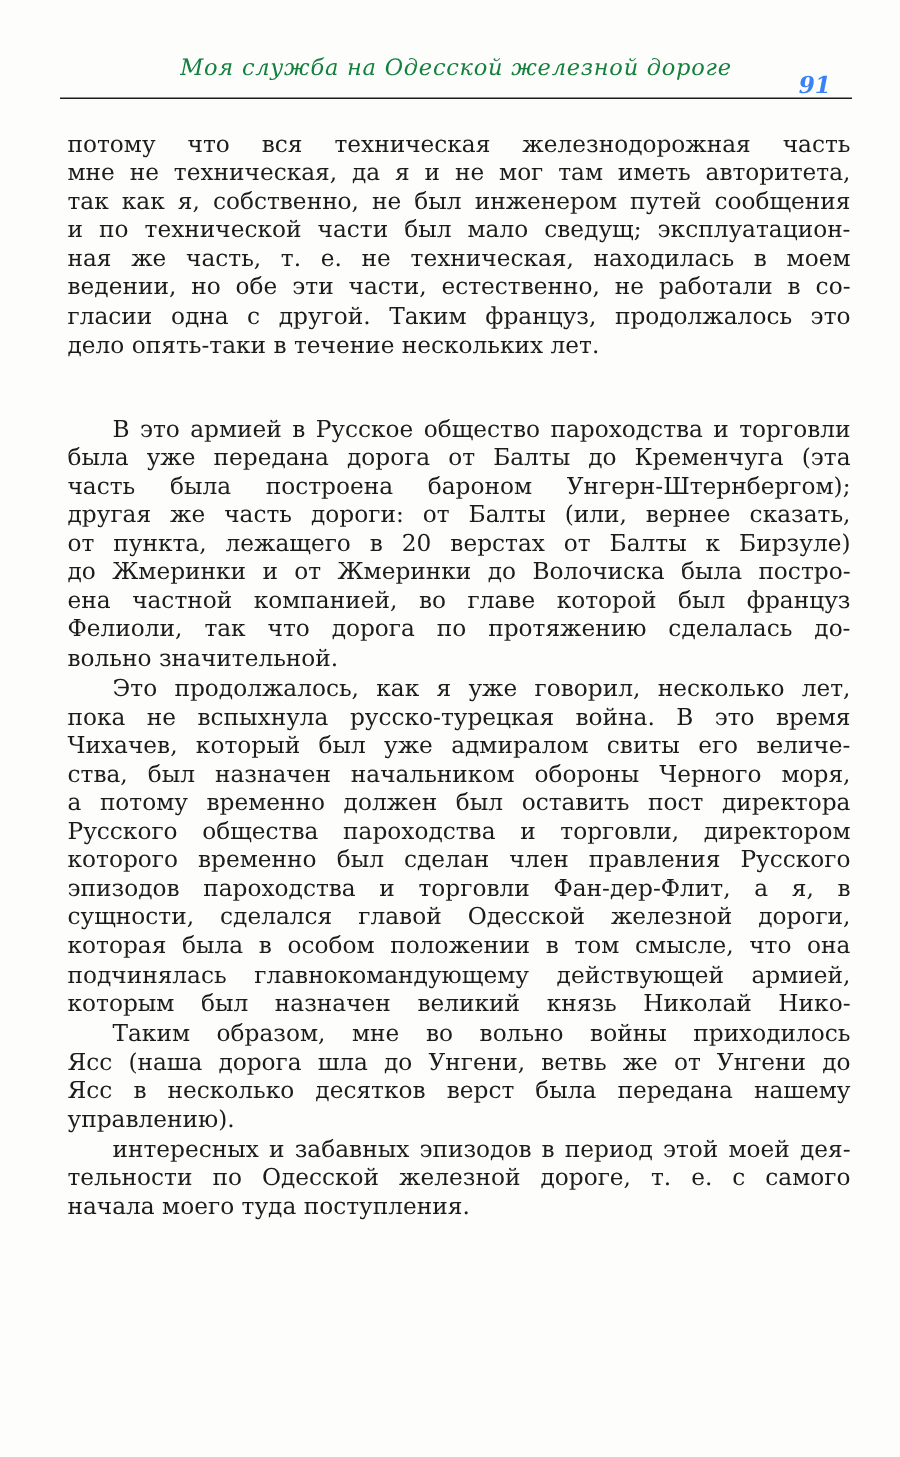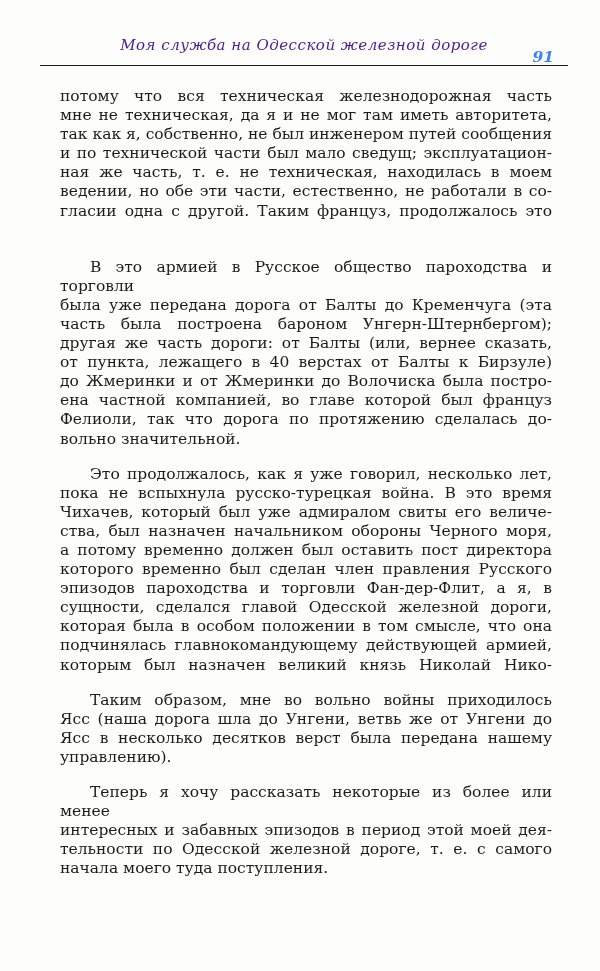--- a/index.html
+++ b/index.html
@@ -24,39 +24,39 @@
     padding-bottom: 9px;
     border-bottom: 1.6px solid #1c1c1c;
     height: 20px;
   }
   .running-title {
     display: block;
     text-align: center;
     font-style: italic;
     font-size: 15px;
     letter-spacing: 0.5px;
-    color: #4c1d95;
+    color: #15803d;
     white-space: nowrap;
   }
   .page-number {
     position: absolute;
     right: 14px;
     top: 11px;
     font-style: italic;
     font-weight: bold;
     font-size: 15.5px;
     color: #3b82f6;
   }
   .page-body {
     margin: 21px 32px 0 44px;
     font-size: 15.5px;
     line-height: 19.1px;
   }
   .para {
-    margin: 16px;
+    margin: 1px;
   }
   .para.gap {
     margin-top: 37px;
   }
   .para.indent .line:first-child {
     text-indent: 30px;
   }
   .line {
     text-align: justify;
     -moz-text-align-last: justify;
@@ -78,51 +78,52 @@
   </div>
   <main class="page-body">
       <div class="para">
         <div class="line">потому что вся техническая железнодорожная часть</div>
         <div class="line">мне не техническая, да я и не мог там иметь авторитета,</div>
         <div class="line">так как я, собственно, не был инженером путей сообщения</div>
         <div class="line">и по технической части был мало сведущ; эксплуатацион-</div>
         <div class="line">ная же часть, т. е. не техническая, находилась в моем</div>
         <div class="line">ведении, но обе эти части, естественно, не работали в со-</div>
         <div class="line">гласии одна с другой. Таким француз, продолжалось это</div>
+        <div class="line last">дело опять-таки в течение нескольких лет.</div>
       </div>
       <div class="para indent gap">
         <div class="line">В это армией в Русское общество пароходства и торговли</div>
         <div class="line">была уже передана дорога от Балты до Кременчуга (эта</div>
         <div class="line">часть была построена бароном Унгерн-Штернбергом);</div>
         <div class="line">другая же часть дороги: от Балты (или, вернее сказать,</div>
-        <div class="line">от пункта, лежащего в 40 верстах от Балты к Бирзуле)</div>
+        <div class="line">от пункта, лежащего в 20 верстах от Балты к Бирзуле)</div>
         <div class="line">до Жмеринки и от Жмеринки до Волочиска была постро-</div>
         <div class="line">ена частной компанией, во главе которой был француз</div>
         <div class="line">Фелиоли, так что дорога по протяжению сделалась до-</div>
         <div class="line last">вольно значительной.</div>
       </div>
       <div class="para indent">
         <div class="line">Это продолжалось, как я уже говорил, несколько лет,</div>
         <div class="line">пока не вспыхнула русско-турецкая война. В это время</div>
         <div class="line">Чихачев, который был уже адмиралом свиты его величе-</div>
         <div class="line">ства, был назначен начальником обороны Черного моря,</div>
         <div class="line">а потому временно должен был оставить пост директора</div>
+        <div class="line">Русского общества пароходства и торговли, директором</div>
         <div class="line">которого временно был сделан член правления Русского</div>
         <div class="line">эпизодов пароходства и торговли Фан-дер-Флит, а я, в</div>
         <div class="line">сущности, сделался главой Одесской железной дороги,</div>
         <div class="line">которая была в особом положении в том смысле, что она</div>
         <div class="line">подчинялась главнокомандующему действующей армией,</div>
         <div class="line">которым был назначен великий князь Николай Нико-</div>
       </div>
       <div class="para indent">
         <div class="line">Таким образом, мне во вольно войны приходилось</div>
         <div class="line">Ясс (наша дорога шла до Унгени, ветвь же от Унгени до</div>
         <div class="line">Ясс в несколько десятков верст была передана нашему</div>
         <div class="line last">управлению).</div>
       </div>
       <div class="para indent">
-        <div class="line">Теперь я хочу рассказать некоторые из более или менее</div>
         <div class="line">интересных и забавных эпизодов в период этой моей дея-</div>
         <div class="line">тельности по Одесской железной дороге, т. е. с самого</div>
         <div class="line last">начала моего туда поступления.</div>
       </div>
     </main>
 </div>
 
 </body></html>

